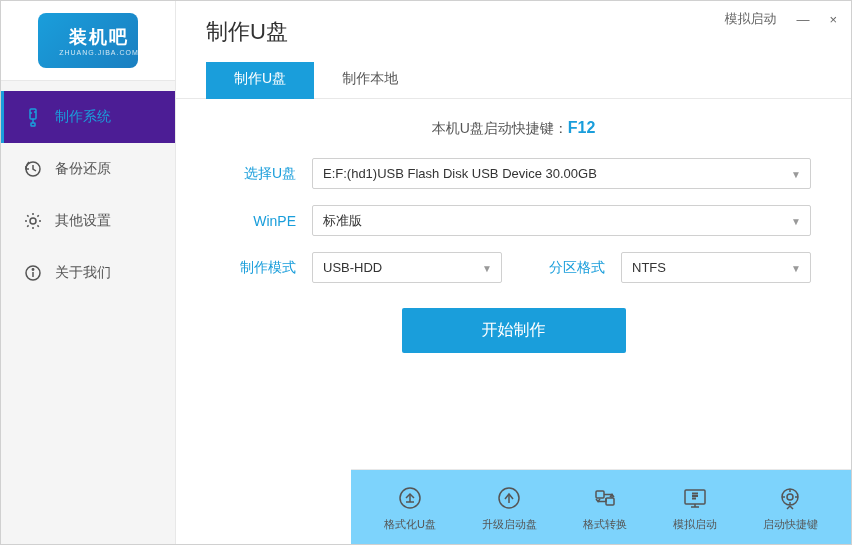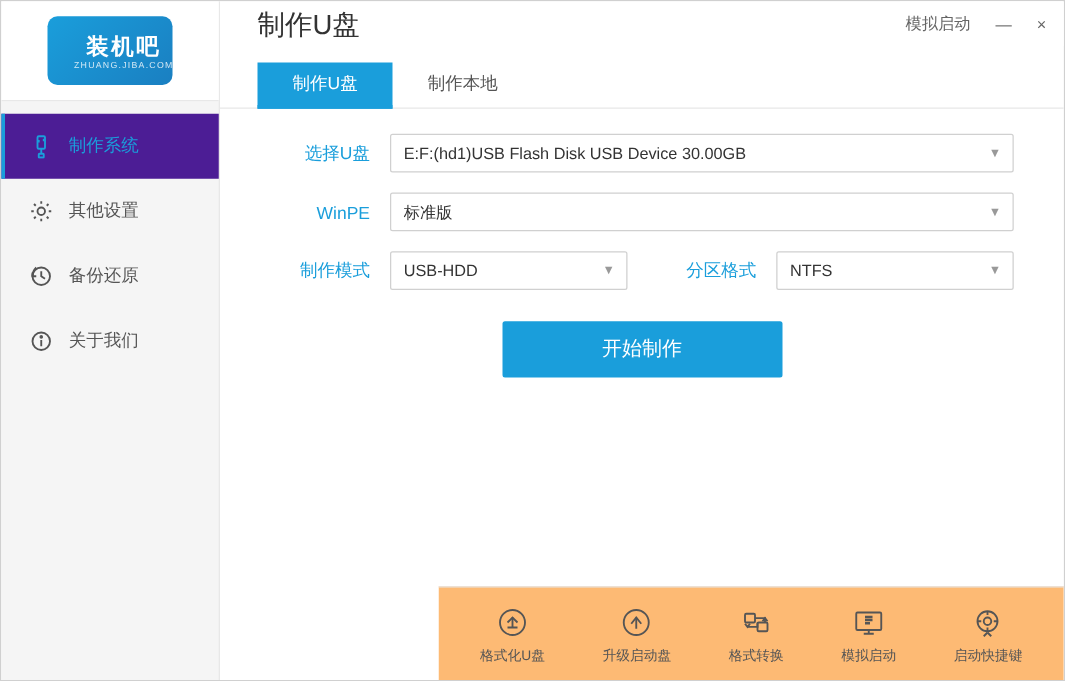--- a/index.html
+++ b/index.html
@@ -123,21 +123,21 @@
     .main {
       position: absolute;
       left: 175px;
       top: 0;
       right: 0;
       bottom: 0;
       background: #fff;
       padding: 0;
     }
     .main-header {
-      padding: 4px 30px 0 30px;
+      padding: 16px 30px 0 30px;
       border-bottom: 1px solid #e8e8e8;
     }
     .page-title {
       font-size: 22px;
       color: #333;
       font-weight: normal;
       margin-bottom: 15px;
     }
     .tabs {
       display: flex;
@@ -258,21 +258,21 @@
       position: absolute;
       bottom: 0;
       left: 175px;
       right: 0;
       height: 75px;
       border-top: 1px solid #e8e8e8;
       display: flex;
       align-items: center;
       justify-content: space-around;
       padding: 0 10px;
-      background: #fdba74;
+      background: #7dd3fc;
     }
     .tool-item {
       display: flex;
       flex-direction: column;
       align-items: center;
       cursor: pointer;
       color: #555;
       font-size: 11px;
       gap: 4px;
     }
@@ -321,37 +321,37 @@
           <line x1="8" y1="5" x2="8" y2="7"></line>
           <line x1="12" y1="4" x2="12" y2="6"></line>
         </svg>
       </span>
       <span style="color:#1a9edb;">制作系统</span>
     </div>
 
     <div class="sidebar-item">
       <span class="sidebar-icon">
         <svg viewBox="0 0 20 20" fill="none" stroke="currentColor" stroke-width="1.5">
-          <circle cx="10" cy="10" r="3"></circle>
-          <path d="M10 2 L10 4 M10 16 L10 18 M2 10 L4 10 M16 10 L18 10 M4.2 4.2 L5.6 5.6 M14.4 14.4 L15.8 15.8 M4.2 15.8 L5.6 14.4 M14.4 5.6 L15.8 4.2"></path>
-        </svg>
-      </span>
-      <span>其他设置</span>
-    </div>
-
-    <div class="sidebar-item">
-      <span class="sidebar-icon">
-        <svg viewBox="0 0 20 20" fill="none" stroke="currentColor" stroke-width="1.5">
           <circle cx="10" cy="10" r="7"></circle>
           <path d="M10 6 L10 10 L13 12"></path>
           <path d="M6 3 Q3 6 3 10"></path>
           <path d="M3 7 L3 10 L6 10"></path>
         </svg>
       </span>
       <span>备份还原</span>
+    </div>
+
+    <div class="sidebar-item">
+      <span class="sidebar-icon">
+        <svg viewBox="0 0 20 20" fill="none" stroke="currentColor" stroke-width="1.5">
+          <circle cx="10" cy="10" r="3"></circle>
+          <path d="M10 2 L10 4 M10 16 L10 18 M2 10 L4 10 M16 10 L18 10 M4.2 4.2 L5.6 5.6 M14.4 14.4 L15.8 15.8 M4.2 15.8 L5.6 14.4 M14.4 5.6 L15.8 4.2"></path>
+        </svg>
+      </span>
+      <span>其他设置</span>
     </div>
 
     <div class="sidebar-item">
       <span class="sidebar-icon">
         <svg viewBox="0 0 20 20" fill="none" stroke="currentColor" stroke-width="1.5">
           <circle cx="10" cy="10" r="7"></circle>
           <line x1="10" y1="9" x2="10" y2="14"></line>
           <circle cx="10" cy="6.5" r="0.7" fill="currentColor"></circle>
         </svg>
       </span>
@@ -363,20 +363,23 @@
 <div class="main">
   <div class="main-header">
     <h1 class="page-title">制作U盘</h1>
     <div class="tabs">
       <div class="tab active">制作U盘</div>
       <div class="tab">制作本地</div>
     </div>
   </div>
 
   <div class="content">
+    <div class="shortcut-hint">
+      <span>本机U盘启动快捷键：</span><span class="key">F12</span>
+    </div>
 
     <div class="form-row">
       <span class="form-label">选择U盘</span>
       <div class="select-wrapper">
         <select class="select-box">
           <option>E:F:(hd1)USB Flash Disk USB Device 30.00GB</option>
         </select>
         <span class="select-arrow">▼</span>
       </div>
     </div>

